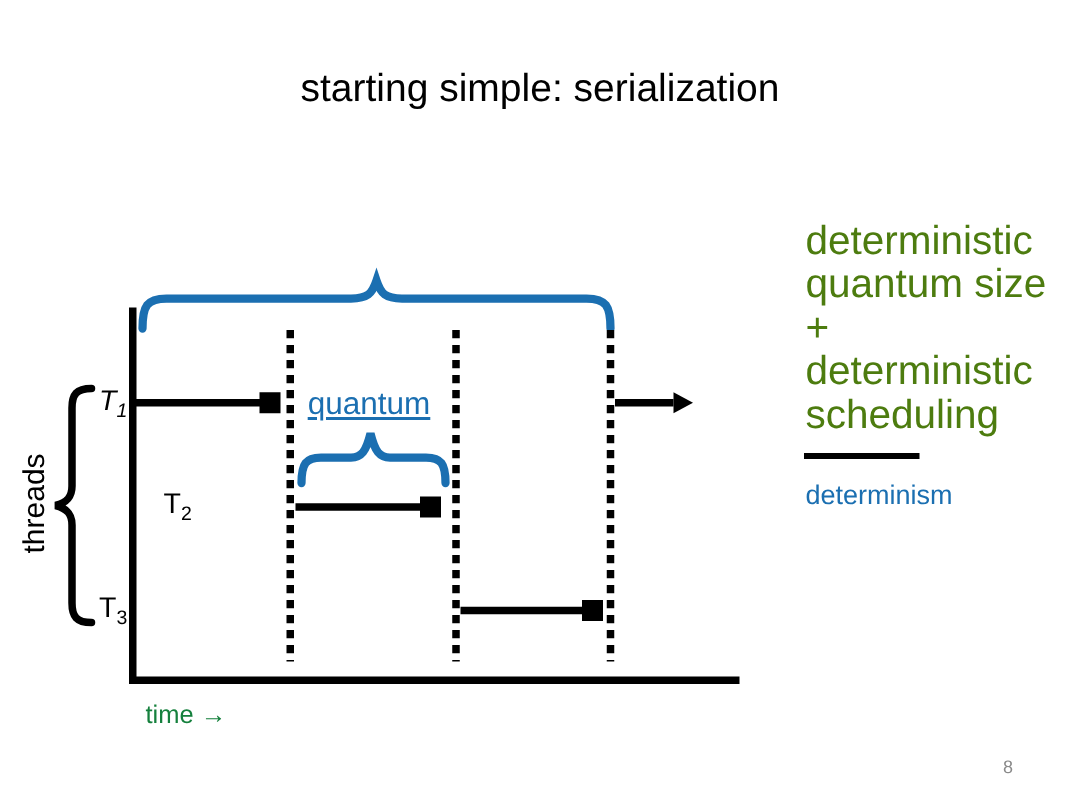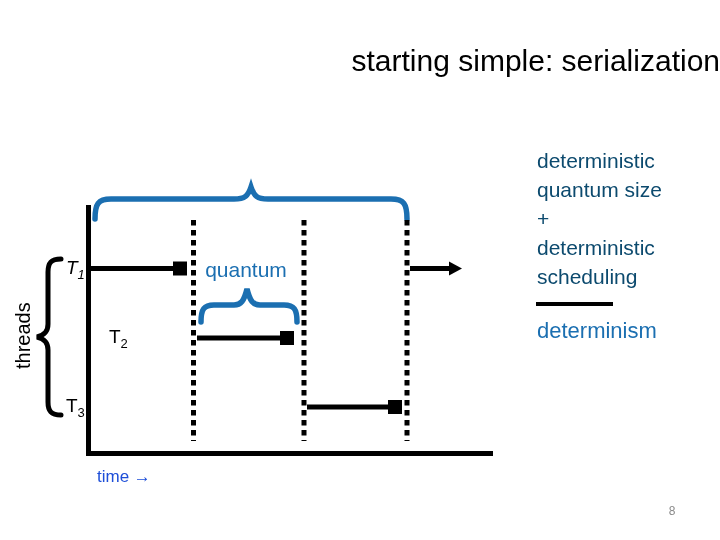--- a/index.html
+++ b/index.html
@@ -7,39 +7,40 @@
     position:relative;
     width:720px;height:540px;
     background:#ffffff;
     font-family:"Liberation Sans", sans-serif;
     overflow:hidden;
     color:#000;
   }
   .abs{position:absolute;}
   .title{
     top:42px;left:0;width:720px;
-    text-align:right;
-    font-size:30px;
+    text-align:center;
+    font-size:26px;
     line-height:1.25;
     color:#000000;
     letter-spacing:0px;
     white-space:nowrap;
   }
   .blue{color:#1b6fb1;}
   .quantum-round-label{
     left:93px;top:150px;width:315px;
     text-align:center;
     font-size:21px;
     white-space:nowrap;
   }
   .quantum-label{
     left:196px;top:258px;width:100px;
     text-align:center;
     font-size:21px;
     white-space:nowrap;
+    text-decoration:underline;
   }
   .t-label{
     left:66px;
     font-size:19px;
     line-height:1;
     color:#000;
     white-space:nowrap;
   }
   .t-label sub{font-size:13px;line-height:0;}
   .t1{top:258px;font-style:italic;}
@@ -49,39 +50,39 @@
     left:13px;top:284px;height:104px;
     writing-mode:vertical-rl;
     transform:rotate(180deg);
     text-align:center;
     font-size:20px;
     line-height:1;
     color:#000;
   }
   .equation{
     left:537px;top:146px;width:175px;
-    font-size:21px;
+    font-size:27px;
     line-height:29px;
-    color:#0c4a6e;
+    color:#4d7c0f;
   }
   .equation-divider{
     left:536px;top:302px;width:77px;height:4px;
     background:#000;
   }
   .equation-result{
     left:537px;top:316px;width:175px;
-    font-size:22px;
+    font-size:18px;
     line-height:29px;
     white-space:nowrap;
   }
   .time-label{
     left:97px;top:466px;
     font-size:17px;
     line-height:1.3;
-    color:#1d4ed8;
+    color:#15803d;
     white-space:nowrap;
   }
   .page-number{
     left:660px;top:504px;width:24px;
     text-align:center;
     font-size:12px;
     color:#8a8a8a;
   }
   svg.shapes{left:0;top:0;}
 </style>

